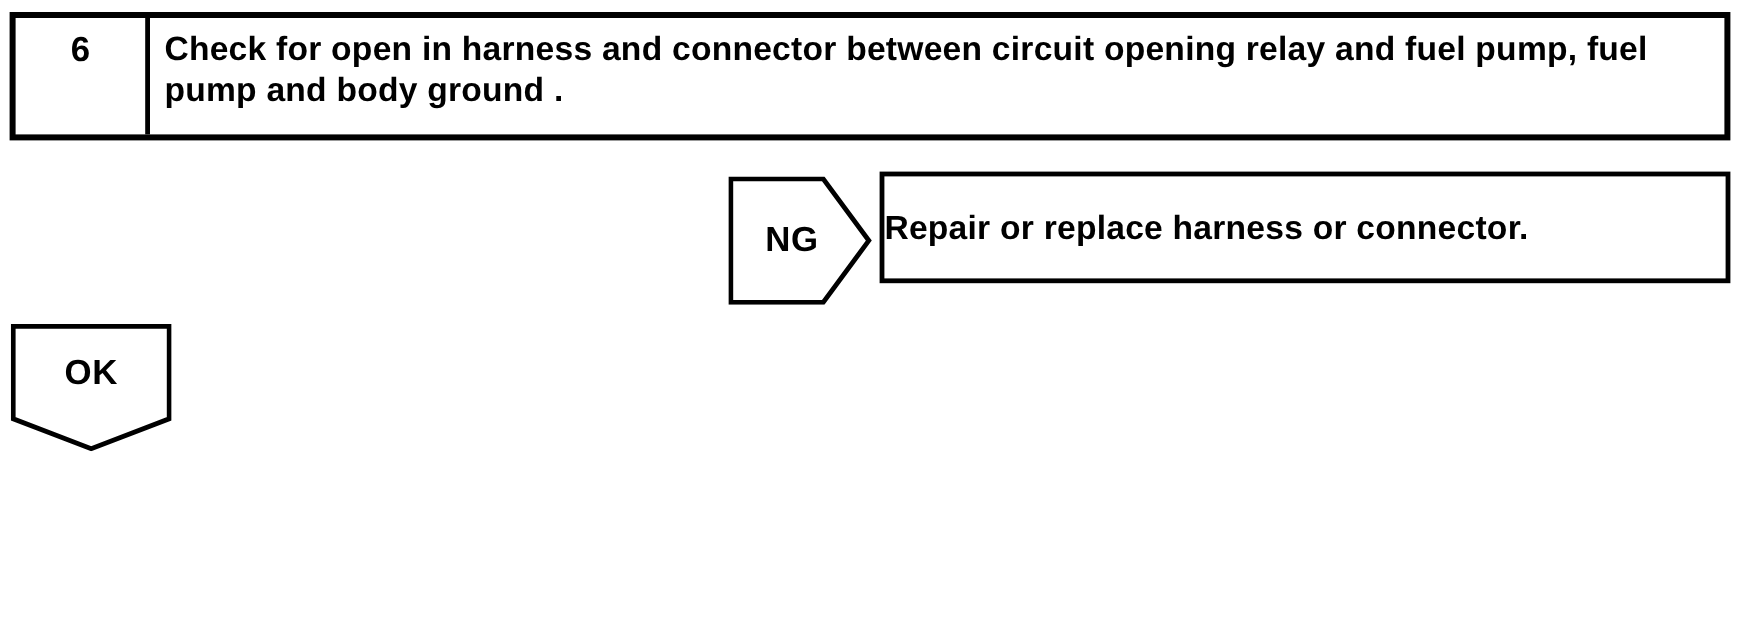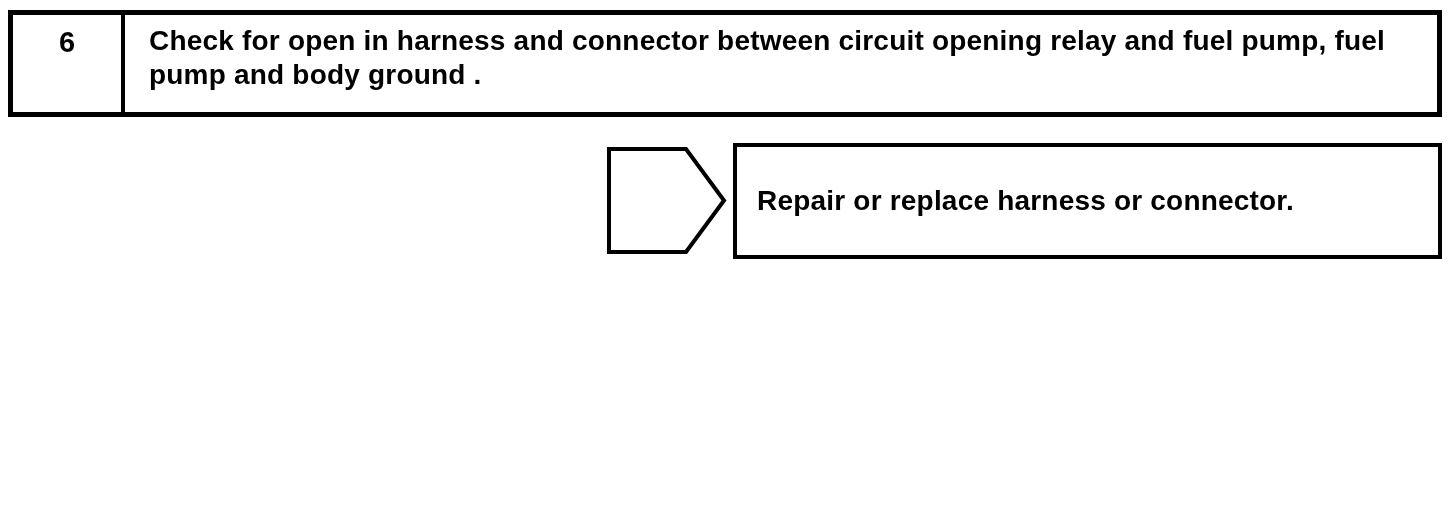--- a/index.html
+++ b/index.html
@@ -35,21 +35,21 @@
     width: 112px;
     border-right: 4px solid #000000;
     padding-top: 10px;
     text-align: center;
     font-size: 29px;
     line-height: 34px;
     flex: 0 0 auto;
   }
   .step-text {
     flex: 1 1 auto;
-    padding: 9px 10px 0 24px;
+    padding: 9px 10px 0 12px;
     font-size: 28px;
     line-height: 34px;
     letter-spacing: 0.2px;
   }
 
   
   .pent {
     position: absolute;
   }
   .pent svg {
@@ -80,22 +80,21 @@
     display: flex;
     align-items: center;
     font-size: 28px;
     line-height: 34px;
     letter-spacing: 0.2px;
   }
   .repair-box {
     left: 733px;
     top: 143px;
     width: 709px;
-    height: 116px;
-    padding-left: 20px;
+    height: 93px;
   }
   .final-box {
     left: 8px;
     top: 398px;
     width: 704px;
     height: 107px;
     padding-left: 24px;
   }
 </style>
 </head>
@@ -105,21 +104,28 @@
 
   <div class="step-box">
     <div class="step-number">6</div>
     <div class="step-text">Check for open in harness and connector between circuit opening relay and fuel pump, fuel pump and body ground .</div>
   </div>
 
   <div class="pent ng-pent">
     <svg width="120" height="107" viewBox="0 0 120 107">
       <polygon points="2,2 79,2 117,53.5 79,105 2,105" fill="#ffffff" stroke="#000000" stroke-width="4" stroke-linejoin="miter"></polygon>
     </svg>
+    <span class="pent-label">NG</span>
   </div>
 
   <div class="result-box repair-box">
     <span>Repair or replace harness or connector.</span>
   </div>
 
+  <div class="pent ok-pent">
+    <svg width="134" height="106" viewBox="0 0 134 106">
+      <polygon points="2,2 132,2 132,79 67,104 2,79" fill="#ffffff" stroke="#000000" stroke-width="4" stroke-linejoin="miter"></polygon>
+    </svg>
+    <span class="pent-label">OK</span>
+  </div>
 
 
 </div>
 
 </body></html>

